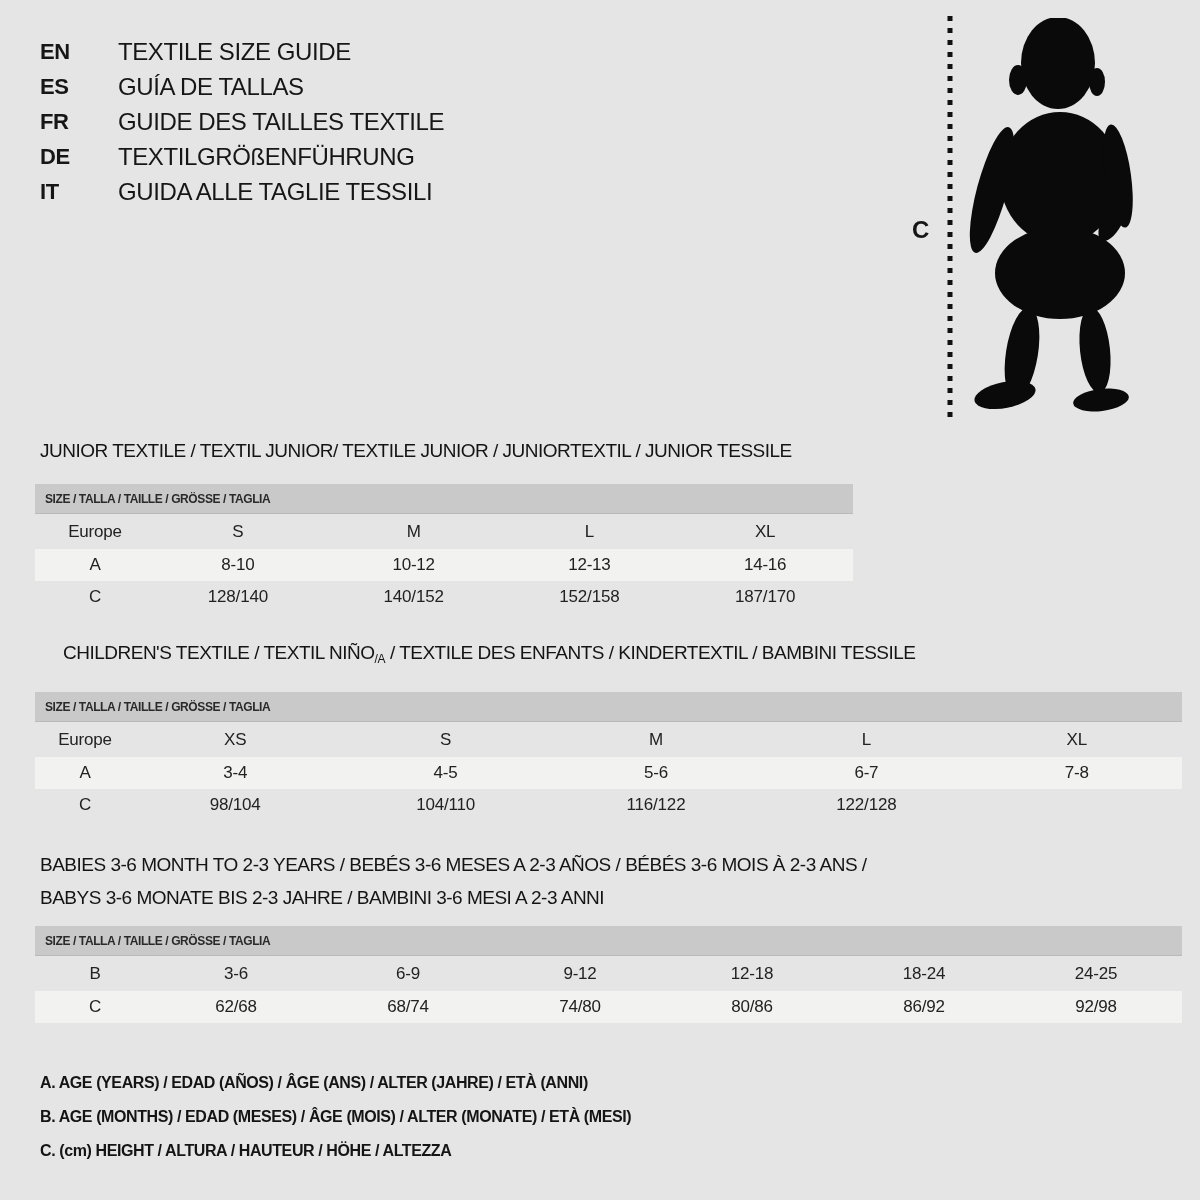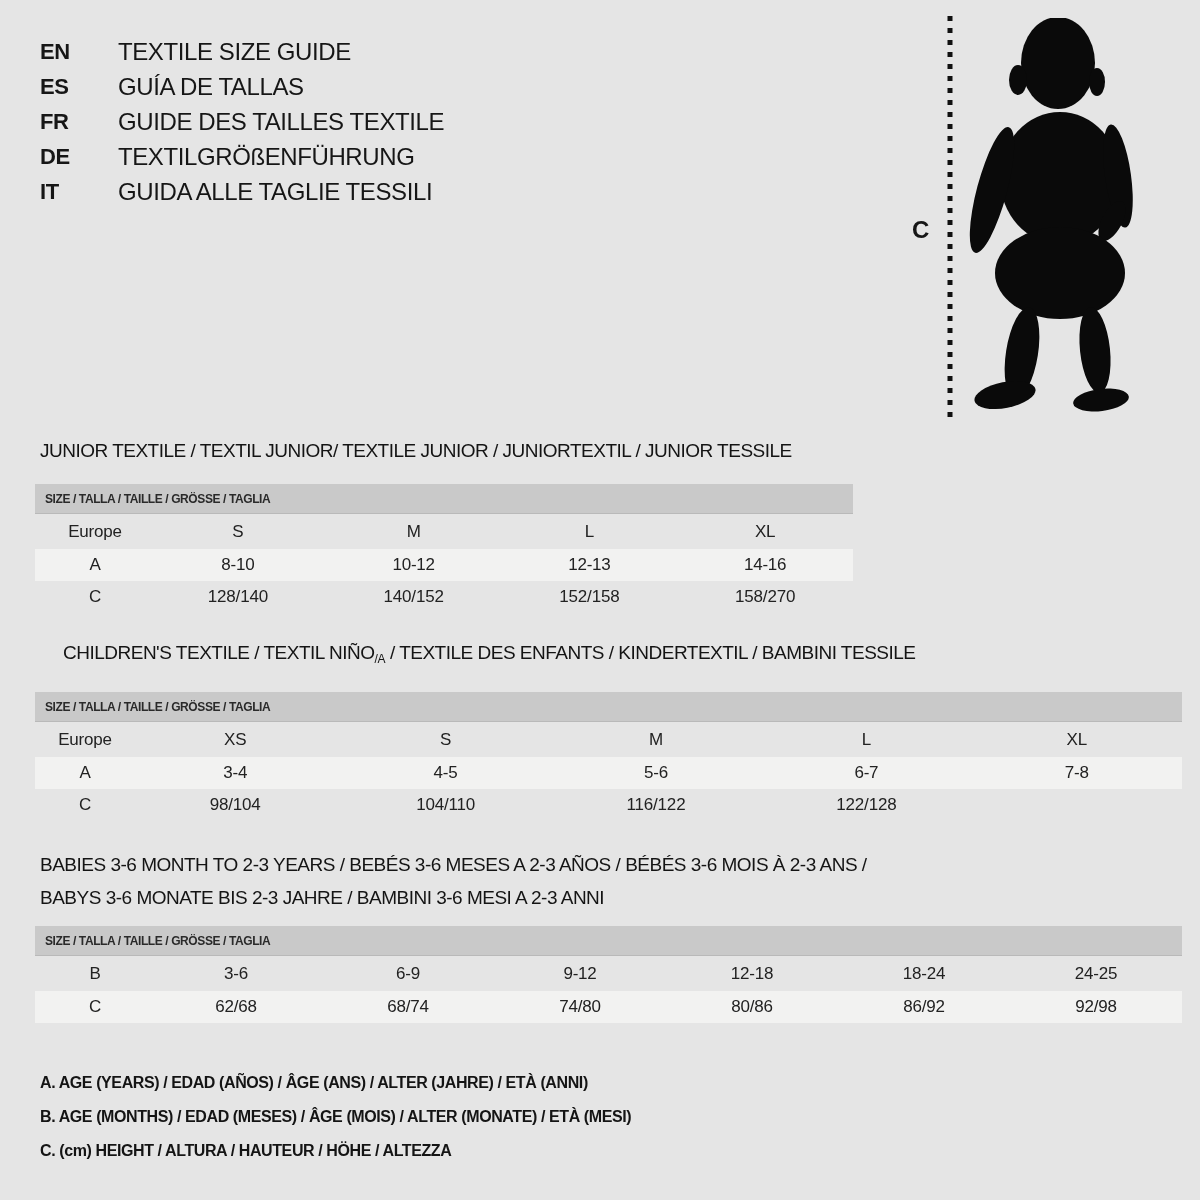--- a/index.html
+++ b/index.html
@@ -108,21 +108,21 @@
       <span class="val">8-10</span>
       <span class="val">10-12</span>
       <span class="val">12-13</span>
       <span class="val">14-16</span>
     </div>
     <div class="trow row-3">
       <span class="lbl">C</span>
       <span class="val">128/140</span>
       <span class="val">140/152</span>
       <span class="val">152/158</span>
-      <span class="val">158/270</span>
+      <span class="val">187/170</span>
     </div>
   </div>
 
   <div class="sec-head" style="top:642px;margin-left:23px;"><span>CHILDREN'S TEXTILE / TEXTIL NIÑO</span><span class="sub">/A</span><span> / TEXTILE DES ENFANTS / KINDERTEXTIL / BAMBINI TESSILE</span></div>
   <div class="table t-children">
     <div class="size-bar">SIZE / TALLA / TAILLE / GRÖSSE / TAGLIA</div>
     <div class="trow row-1">
       <span class="lbl">Europe</span>
       <span class="val">XS</span>
       <span class="val">S</span>

